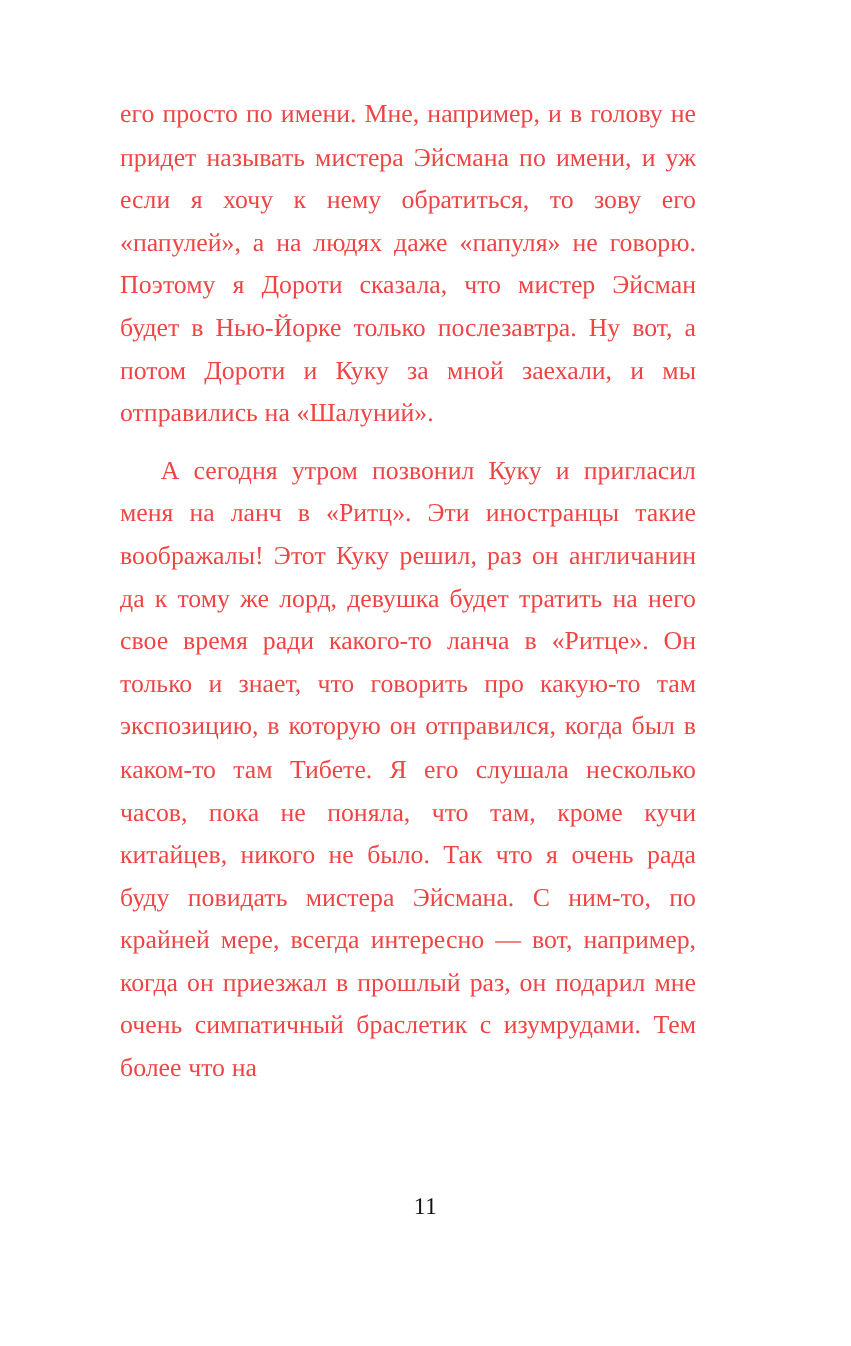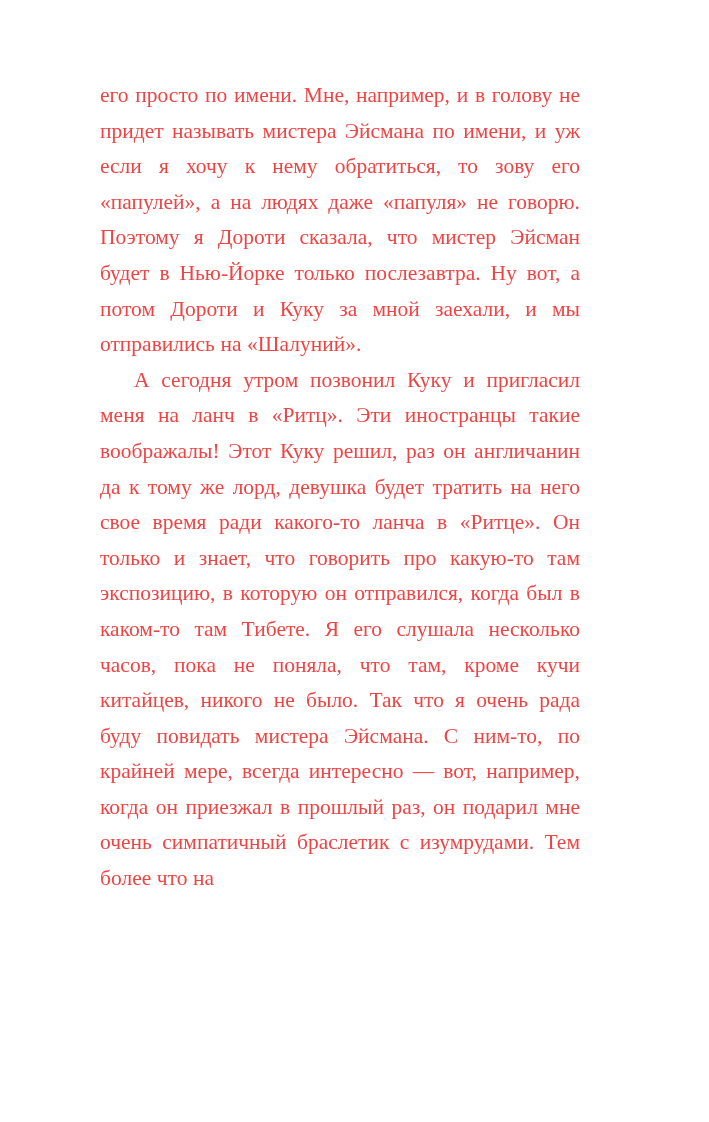--- a/index.html
+++ b/index.html
@@ -26,21 +26,21 @@
     font-family: "Liberation Serif", "DejaVu Serif", serif;
     font-size: 21.5px;
     line-height: 35.6px;
     color: #ef4444;
     text-align: justify;
     text-justify: inter-word;
     hyphens: manual;
     word-spacing: 0.2px;
   }
   .para + .para {
-    margin-top: 0;
+    margin-top: 12px;
   }
   .para.indent {
     text-indent: 34px;
   }
   .page-number {
     position: absolute;
     left: 0;
     right: 0;
     top: 995px;
     text-align: center;
@@ -50,13 +50,14 @@
   }
 </style>
 </head>
 <body>
 
 <div class="page">
   <div class="text-block">
     <p class="para">его просто по имени. Мне, например, и в голову не придет называть мистера Эйсмана по имени, и уж если я хочу к нему обратиться, то зову его «папулей», а на людях даже «папуля» не говорю. Поэтому я Дороти сказала, что мистер Эйсман будет в Нью-Йорке только послезавтра. Ну вот, а потом Дороти и Куку за мной заехали, и мы отправились на «Шалуний».</p>
     <p class="para indent">А сегодня утром позвонил Куку и пригласил меня на ланч в «Ритц». Эти иностранцы такие воображалы! Этот Куку решил, раз он англичанин да к тому же лорд, девушка будет тратить на него свое время ради какого-то ланча в «Ритце». Он только и знает, что говорить про какую-то там экспозицию, в которую он отправился, когда был в каком-то там Тибете. Я его слушала несколько часов, пока не поняла, что там, кроме кучи китайцев, никого не было. Так что я очень рада буду повидать мистера Эйсмана. С ним-то, по крайней мере, всегда интересно — вот, например, когда он приезжал в прошлый раз, он подарил мне очень симпатичный браслетик с изумрудами. Тем более что на</p>
   </div>
+  <div class="page-number">11</div>
 </div>
 
 </body></html>

